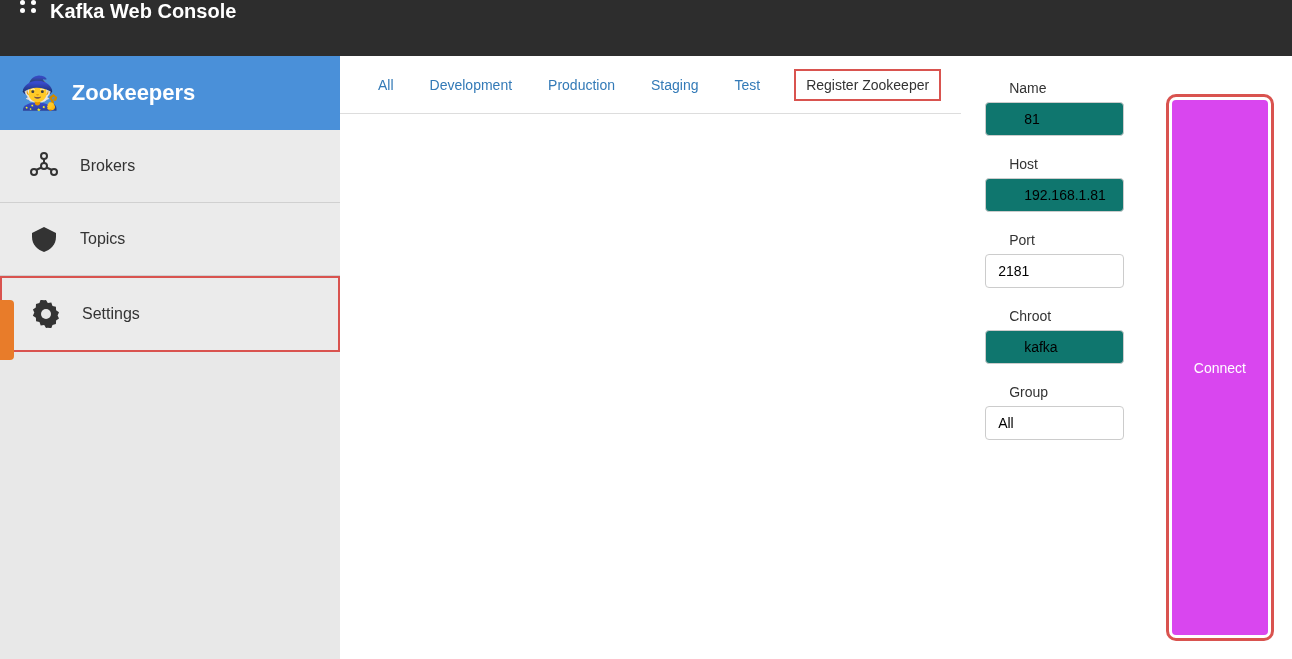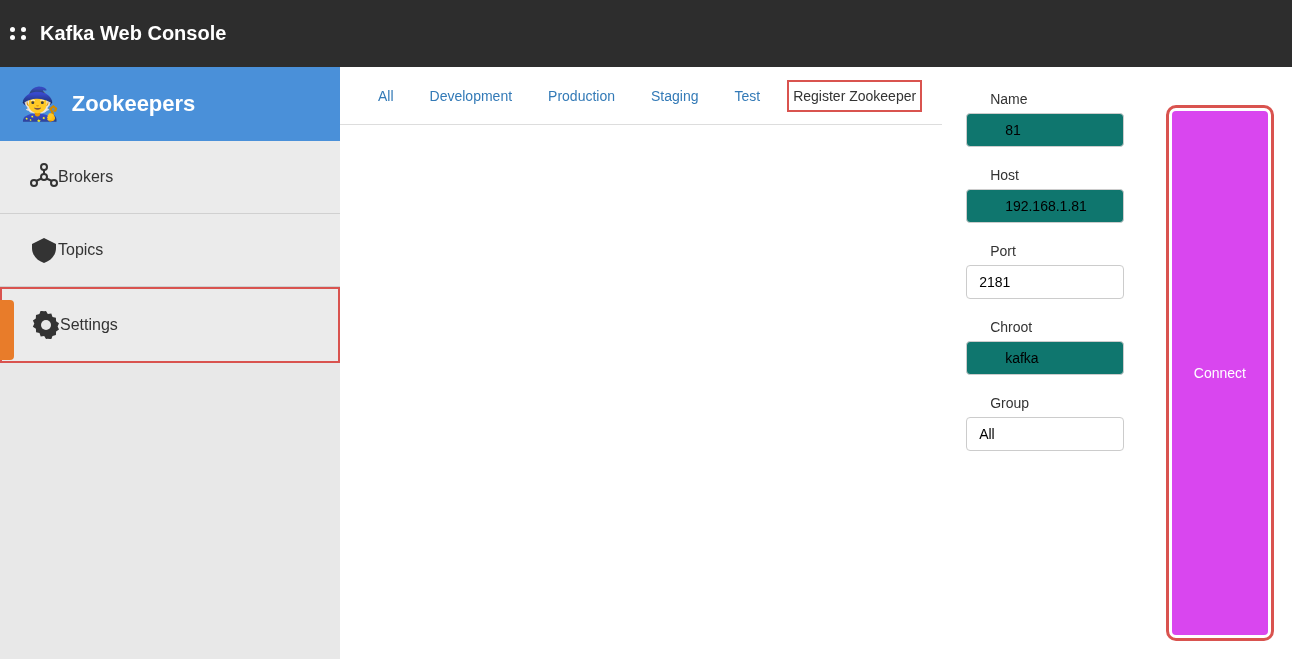--- a/index.html
+++ b/index.html
@@ -2,24 +2,24 @@
 <html><head>
   <meta charset="utf-8">
   <style>
     * { box-sizing: border-box; margin: 0; padding: 0; }
     body { font-family: Arial, sans-serif; font-size: 14px; background: #f0f0f0; display: flex; flex-direction: column; height: 659px; width: 1292px; overflow: hidden; }
 
     
     .navbar {
       background: #2d2d2d;
       color: #fff;
-      padding: 0 10px;
-      height: 67px;
-      display: flex;
-      align-items: center;
+      padding: 0 20px;
+      height: 56px;
+      display: flex;
+      align-items: flex-start;
       gap: 12px;
       flex-shrink: 0;
     }
     .navbar-brand {
       font-size: 20px;
       font-weight: bold;
       color: #fff;
     }
     .navbar-dots {
       display: grid;
@@ -58,21 +58,21 @@
       gap: 12px;
       font-size: 22px;
       font-weight: bold;
     }
     .zookeeper-icon {
       font-size: 32px;
     }
     .sidebar-item {
       display: flex;
       align-items: center;
-      gap: 0;
+      gap: 22px;
       padding: 22px 30px;
       border-bottom: 1px solid #d0d0d0;
       background: #ebebeb;
       cursor: pointer;
       font-size: 16px;
       color: #333;
     }
     .sidebar-item.active {
       border: 2px solid #d9534f;
     }
@@ -106,22 +106,22 @@
       cursor: pointer;
       color: #337ab7;
       font-size: 14px;
       text-decoration: none;
       border: none;
       background: none;
     }
     .tab.register-tab {
       border: 2px solid #d9534f;
       color: #333;
-      padding: 6px 4px;
-      margin-left: 9px;
+      padding: 6px 10px;
+      margin-left: 16px;
     }
 
     
     .form-area {
       padding: 24px 24px;
       flex: 1;
       overflow-y: auto;
     }
     .form-group {
       margin-bottom: 20px;

